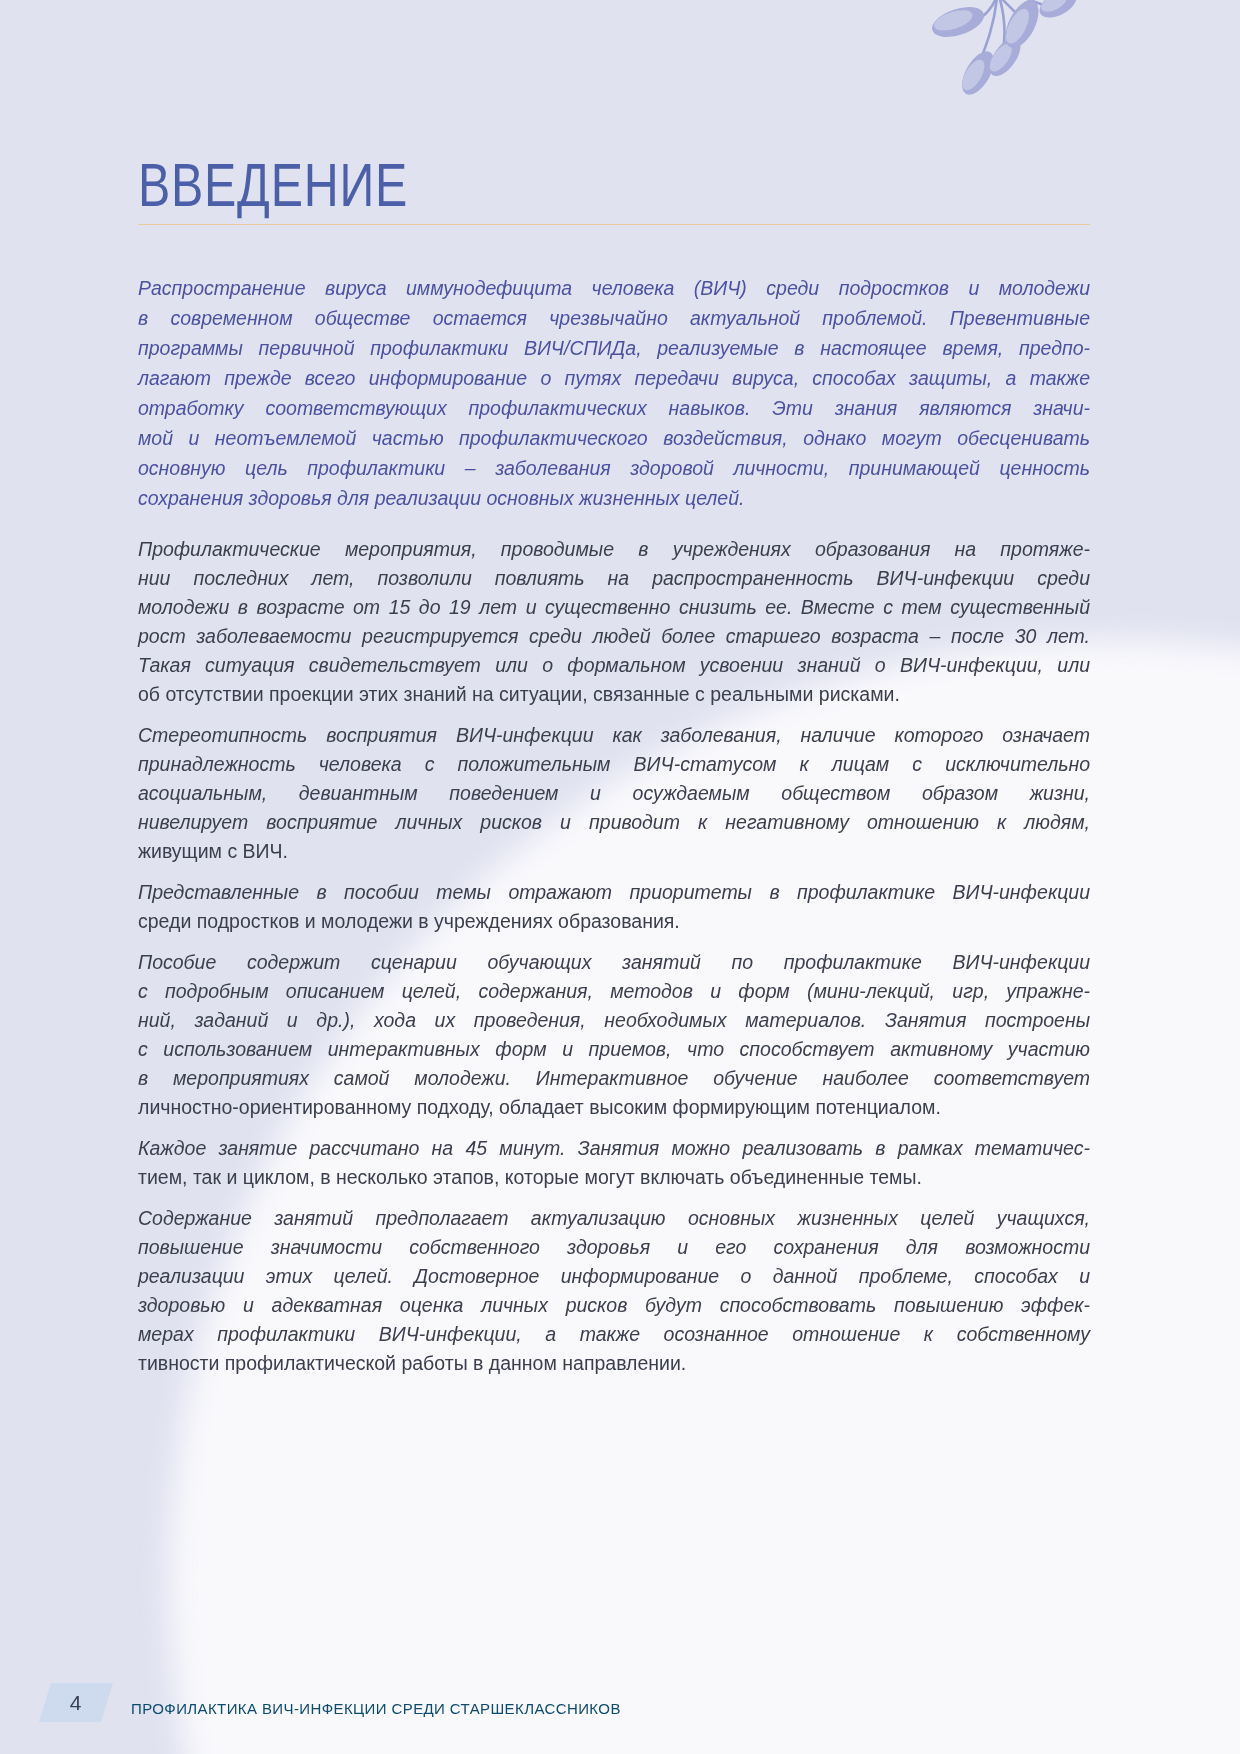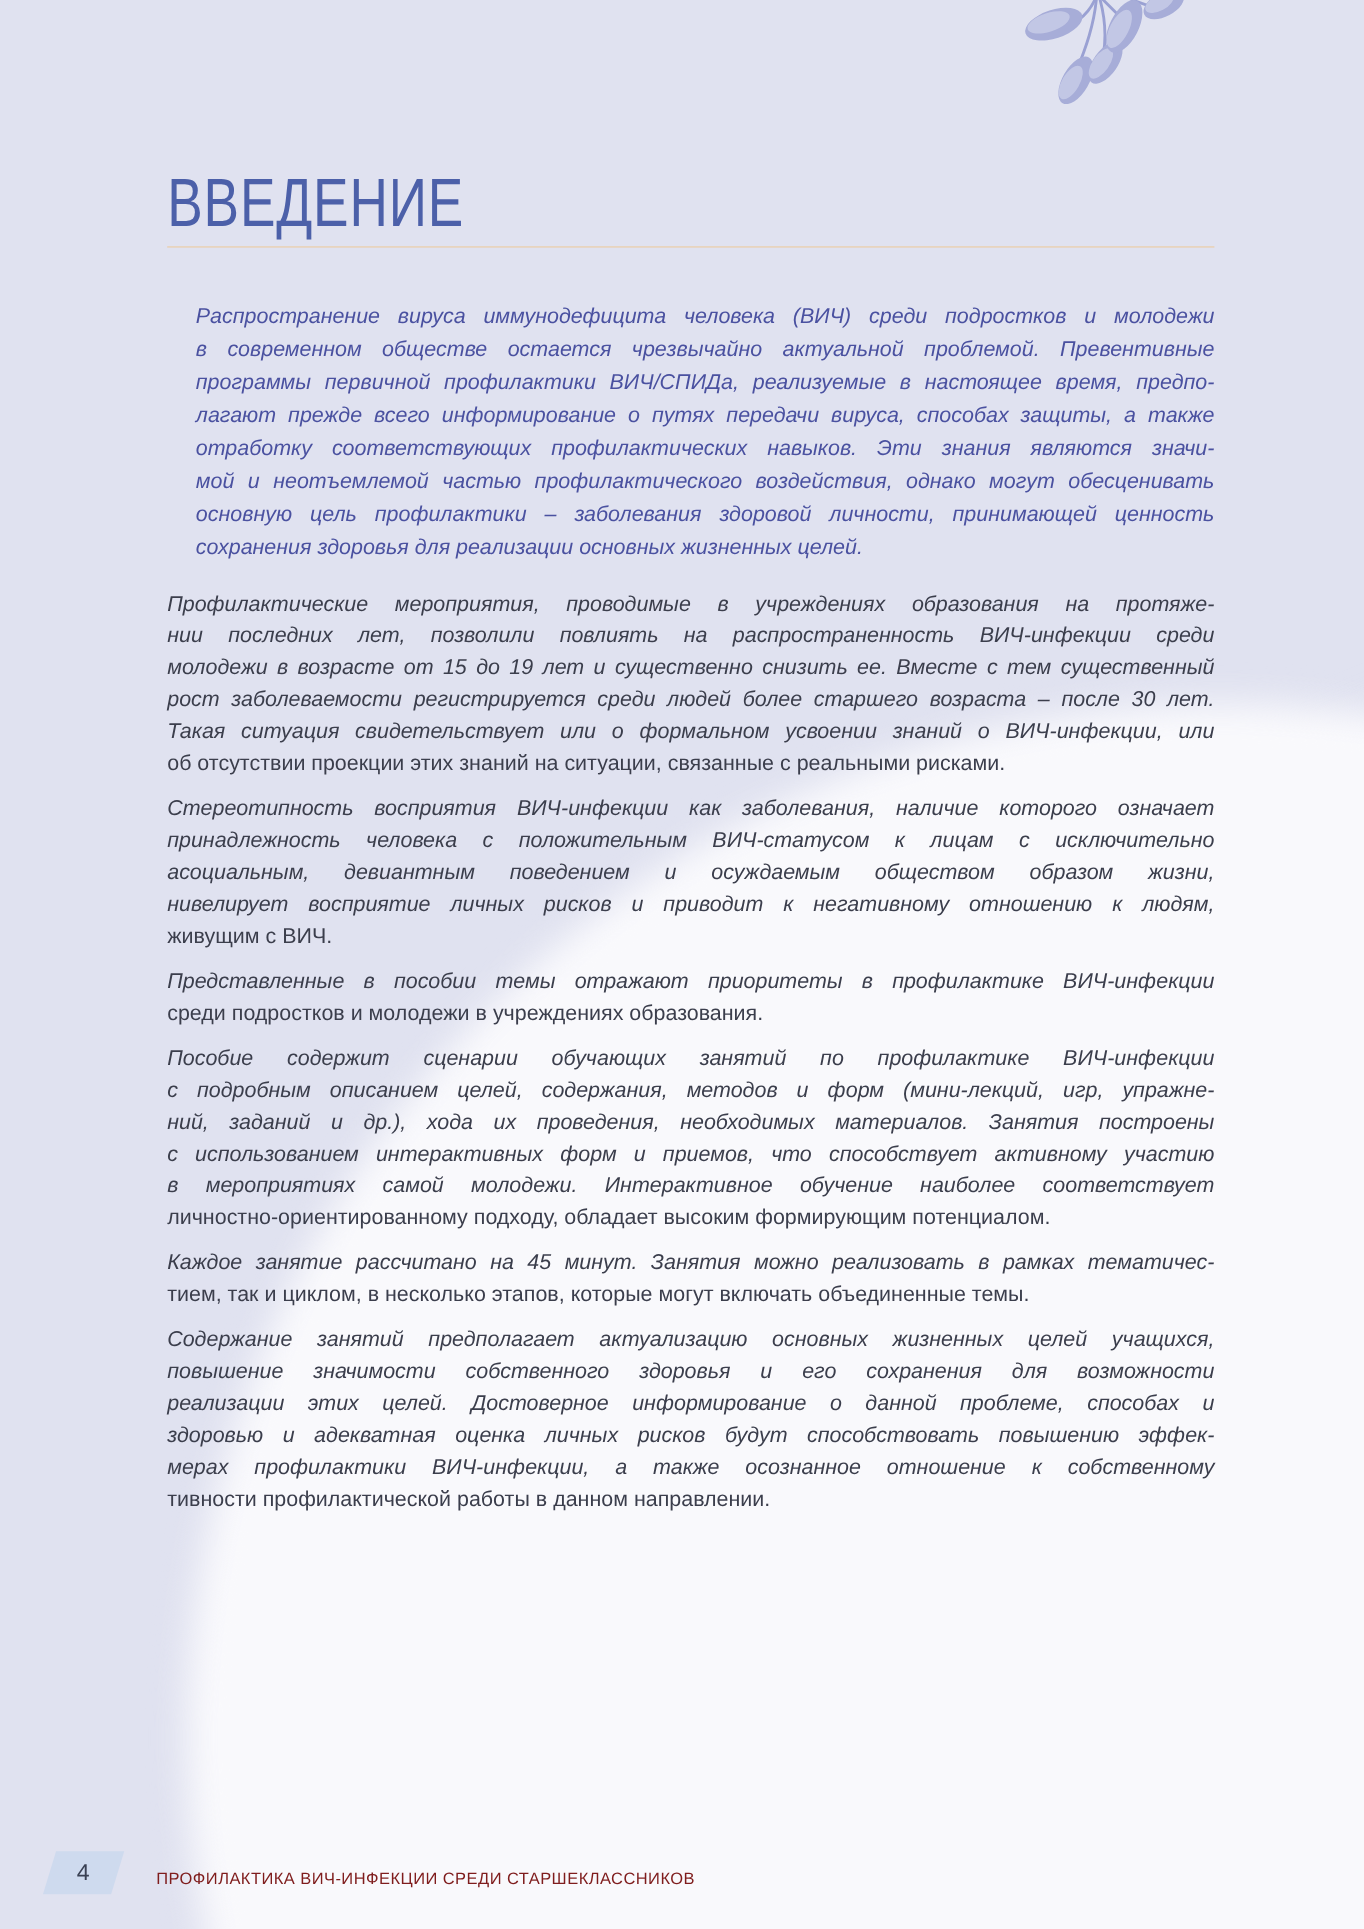--- a/index.html
+++ b/index.html
@@ -12,49 +12,49 @@
     position:absolute;left:640px;top:600px;width:2000px;height:2000px;
     border-radius:50%;background:#ebecf6;filter:blur(30px);
   }
   .bg-blob-main{
     position:absolute;left:170px;top:640px;width:1880px;height:1880px;
     border-radius:50%;background:#f9f9fc;filter:blur(16px);
   }
   
   .leaf-svg{position:absolute;left:925px;top:0;}
   
-  .content{position:absolute;left:152px;top:0;width:952px;z-index:2;}
+  .content{position:absolute;left:138px;top:0;width:952px;z-index:2;}
   h1.title{
     margin:150px 0 0 0;height:70px;line-height:70px;
     font-size:62px;font-weight:500;letter-spacing:1px;color:#4c60a9;
     transform:scaleX(0.78);transform-origin:left bottom;white-space:nowrap;
   }
   .rule{border:none;border-top:1px solid #ecca9f;margin:4px 0 0 0;width:100%;}
   .paragraphs{margin-top:48px;}
   .para{margin:0 0 12px 0;}
   .para .line{
     font-size:19.5px;line-height:29px;color:#3b3e4c;
     text-align:justify;
   }
   .para .line.j{text-align-last:justify;font-style:italic;}
-  .para.lead{margin-bottom:22px;margin-left:26px;}
+  .para.lead{margin-bottom:22px;}
   .para.lead .line{
     font-style:italic;color:#4a51a0;line-height:30px;
   }
   
   .footer{position:absolute;left:0;bottom:0;width:100%;height:80px;z-index:3;}
   .plate{
     position:absolute;left:45px;bottom:32px;width:62px;height:39px;
     background:#cedaee;transform:skewX(-17deg);
     display:flex;align-items:center;justify-content:center;
   }
   .plate-num{transform:skewX(17deg);font-size:21px;color:#3a4154;}
   .footer-label{
-    position:absolute;left:142px;bottom:37px;
-    font-size:15px;letter-spacing:0.4px;color:#7f1d1d;line-height:16px;
+    position:absolute;left:131px;bottom:37px;
+    font-size:15px;letter-spacing:0.4px;color:#0c4a6e;line-height:16px;
   }
 </style>
 </head>
 <body>
 
 <div class="page">
 
   <div class="bg-blob-soft"></div>
   <div class="bg-blob-main"></div>
 

